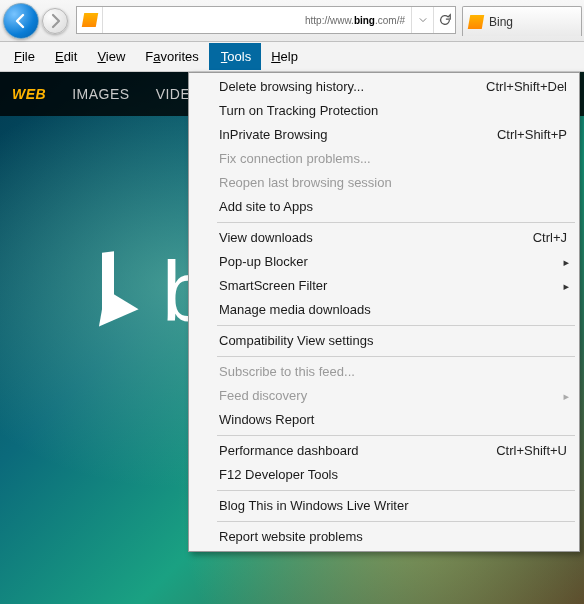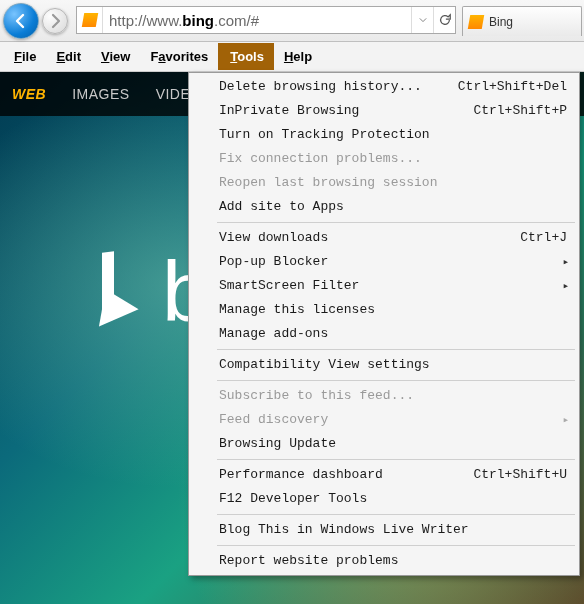--- a/index.html
+++ b/index.html
@@ -46,21 +46,21 @@
   .addr-favicon {
     width: 26px; display:flex; align-items:center; justify-content:center;
     border-right:1px solid #ddd; height:100%;
   }
   .bing-b {
     width:14px;height:14px;
     background:linear-gradient(#ffb400,#ff8800);
     position:relative;
     transform: skewX(-10deg);
   }
-  .addr-text { flex:1; padding:0 6px; color:#6a6a6a; font-size:15px; }
+  .addr-text { flex:1; padding:0 6px; color:#6a6a6a; font-size:10px;text-align:right; }
   .addr-text b { font-weight:700; color:#000; }
   .addr-refresh, .addr-drop {
     width:22px; height:100%;
     display:flex;align-items:center;justify-content:center;
     color:#666; border-left:1px solid #ddd;
   }
   .tab {
     margin:6px 2px 0 2px; width:120px;
     border:1px solid #a9a9a9; border-bottom:none;
     background:linear-gradient(#fefefe,#eaeaea);
@@ -68,26 +68,25 @@
     border-radius:2px 2px 0 0;
   }
   .tab .bing-b { margin-right:6px; }
   .tab-title { font-size:12px; color:#333; }
   
   .menubar {
     display:flex; align-items:center;
     height:30px; padding:0 4px;
     background:#f3f3f3; border-bottom:1px solid #ccc;
     font-size:13px;
-    font-weight:bold;
   }
   .menu-item {
     padding:6px 10px;
   }
-  .menu-item.active { background:#a16207; color:#fff;padding-left:12px; }
+  .menu-item.active { background:#0369a1; color:#fff;padding-left:12px; }
   .underline-first::first-letter { text-decoration:underline; }
   .menu-fav span { text-decoration:underline; }
   
   .content {
     position:absolute; top:72px; left:0; right:0; bottom:0;
     background:
       radial-gradient(ellipse at 30% 40%, rgba(120,200,170,.5), transparent 45%),
       radial-gradient(ellipse at 70% 80%, rgba(255,200,90,.4), transparent 40%),
       linear-gradient(135deg,#013b52 0%, #0b6a7b 35%, #1aa182 60%, #54472a 100%);
   }
@@ -122,21 +121,21 @@
   .dropdown {
     position:absolute; top:72px; left:188px; width:392px;
     background:#f5f5f5; border:1px solid #9a9a9a;
     box-shadow:3px 3px 6px rgba(0,0,0,.35);
     font-size:13px; color:#1a1a1a;
     padding:2px;
   }
   .dd-item {
     display:flex; align-items:center;
     padding:4px 10px 4px 28px;
-    position:relative; line-height:16px;font-family:Liberation Mono, monospace;
+    position:relative; line-height:16px;
   }
   .dd-item .shortcut { margin-left:auto; color:#222; }
   .dd-item.disabled { color:#9a9a9a; }
   .dd-item.has-sub::after {
     content:"▸"; position:absolute; right:8px; font-size:11px; color:#333;
   }
   .dd-item.disabled.has-sub::after { color:#aaa; }
   .dd-sep {
     border-top:1px solid #cfcfcf; margin:3px 2px 3px 26px;
   }
@@ -199,26 +198,26 @@
     <span>b</span>
   </div>
 </div>
 
 <div class="dropdown" id="tools-dropdown">
     <div class="dd-item">
       <span>Delete browsing history...</span>
       <span class="shortcut">Ctrl+Shift+Del</span>
     </div>
     <div class="dd-item">
+      <span>Turn on Tracking Protection</span>
+    </div>
+    <div class="dd-item">
       <span>InPrivate Browsing</span>
       <span class="shortcut">Ctrl+Shift+P</span>
     </div>
-    <div class="dd-item">
-      <span>Turn on Tracking Protection</span>
-    </div>
     <div class="dd-item disabled">
       <span>Fix connection problems...</span>
     </div>
     <div class="dd-item disabled">
       <span>Reopen last browsing session</span>
     </div>
     <div class="dd-item">
       <span>Add site to Apps</span>
     </div>
     <div class="dd-sep"></div>
@@ -226,38 +225,35 @@
       <span>View downloads</span>
       <span class="shortcut">Ctrl+J</span>
     </div>
     <div class="dd-item has-sub">
       <span>Pop-up Blocker</span>
     </div>
     <div class="dd-item has-sub">
       <span>SmartScreen Filter</span>
     </div>
     <div class="dd-item">
-      <span>Manage this licenses</span>
-    </div>
-    <div class="dd-item">
-      <span>Manage add-ons</span>
+      <span>Manage media downloads</span>
     </div>
     <div class="dd-sep"></div>
     <div class="dd-item">
       <span>Compatibility View settings</span>
     </div>
     <div class="dd-sep"></div>
     <div class="dd-item disabled">
       <span>Subscribe to this feed...</span>
     </div>
     <div class="dd-item disabled has-sub">
       <span>Feed discovery</span>
     </div>
     <div class="dd-item">
-      <span>Browsing Update</span>
+      <span>Windows Report</span>
     </div>
     <div class="dd-sep"></div>
     <div class="dd-item">
       <span>Performance dashboard</span>
       <span class="shortcut">Ctrl+Shift+U</span>
     </div>
     <div class="dd-item">
       <span>F12 Developer Tools</span>
     </div>
     <div class="dd-sep"></div>

